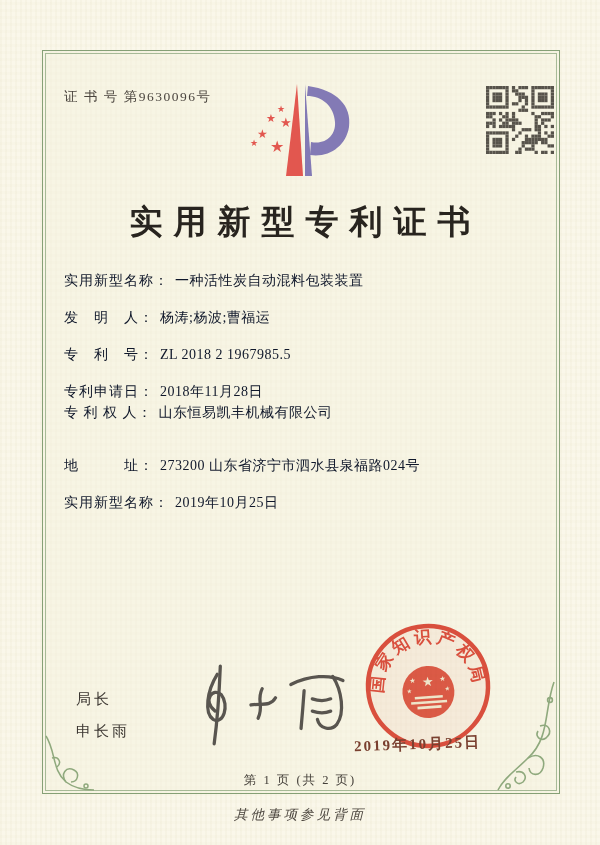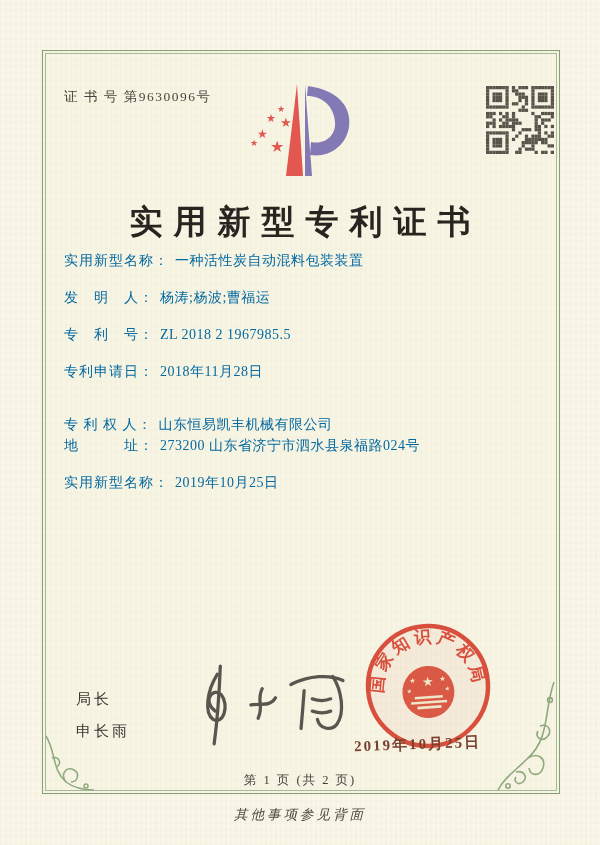--- a/index.html
+++ b/index.html
@@ -25,25 +25,25 @@
   }
   .cert-no{
     position:absolute;left:64px;top:88px;font-size:13.5px;letter-spacing:1.5px;color:#4a443e;
   }
   .logo{position:absolute;left:250px;top:80px;width:130px;height:102px;}
   .qr{position:absolute;left:486px;top:86px;width:68px;height:68px;}
   .title{
     position:absolute;left:0;top:180px;width:100%;text-align:center;
     font-size:33px;font-weight:bold;letter-spacing:11px;text-indent:11px;color:#28241f;margin-top:20px;
   }
-  .field-row{position:absolute;left:64px;width:480px;font-size:14px;white-space:nowrap;color:#0369a1;}
+  .field-row{position:absolute;left:64px;width:480px;font-size:14px;white-space:nowrap;color:#0f172a;margin-top:20px;}
   .field-label{letter-spacing:1px;}
   .field-value{margin-left:6px;letter-spacing:.5px;}
   .row-1{top:252px}.row-2{top:289px}.row-3{top:326px}.row-4{top:363px}
-  .row-5{top:416px}.row-6{top:437px}.row-7{top:474px}
+  .row-5{top:384px}.row-6{top:437px}.row-7{top:474px}
   .grant-no-pair{position:absolute;left:276px;top:0;}
   .paras{
     position:absolute;left:63px;top:497px;width:482px;
     font-size:13.5px;line-height:1.88;color:#4a433d;text-align:justify;
   }
   .paras p{margin:0;text-indent:2.2em;letter-spacing:.6px;}
   .signer{position:absolute;left:76px;top:690px;font-size:15px;letter-spacing:3px;color:#3b3631;}
   .signer div{margin-bottom:13px;}
   .signature{position:absolute;left:188px;top:660px;width:175px;height:92px;}
   .seal{position:absolute;left:348px;top:608px;width:160px;height:160px;opacity:.92;mix-blend-mode:multiply;}

